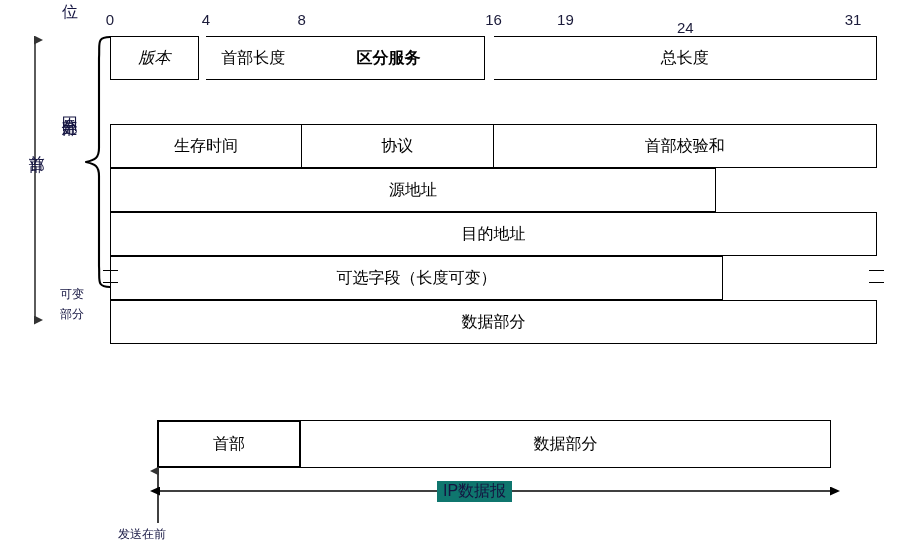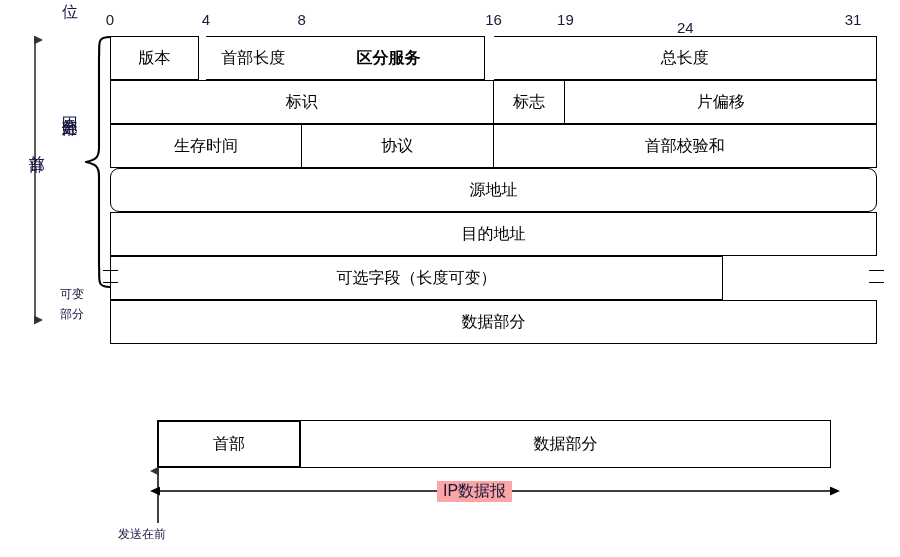--- a/index.html
+++ b/index.html
@@ -73,21 +73,21 @@
   .dgbox{
     position:absolute;box-sizing:border-box;
     border:1.6px solid #000;background:#fff;
     display:flex;align-items:center;justify-content:center;
     font-size:16px;white-space:nowrap;
   }
   .dgbox.thick{border-width:2.4px;}
   .arrowlabel{
     position:absolute;
     font-size:16px;white-space:nowrap;
-    background:#fca5a5;padding:0 6px;
+    background:#0f766e;padding:0 6px;
     color:#141440;
   }
   svg{overflow:visible;}
 </style>
 </head>
 <body>
 
 <div id="stage">
 
   <div class="unit-label">位</div>
@@ -125,57 +125,46 @@
              C 13 128, 17 130, 17 140
              L 17 230
              C 18 244, 14 251, 28 251" fill="none" stroke="#000" stroke-width="2.1" stroke-linecap="round" stroke-linejoin="round"></path>
   </svg>
 
   <div class="plaintext" style="left:60px;top:285px;">可变</div>
   <div class="plaintext" style="left:60px;top:305px;">部分</div>
 
   <div id="hdrtable" style="height: 308px;">
       <div class="hrow" style="top: 0px; height: 44px;">
-        <div class="cell" style="left: 0px; width: 89px;">
+        <div class="cell" style="left: 0px; width: 89px; font-style: italic;">
           <span>版本</span>
         </div>
         <div class="cell nl" style="left: 95.875px; width: 95.875px;">
           <span>首部长度</span>
         </div>
         <div class="cell nl" style="left: 183px; width: 191.75px; font-weight: bold;">
           <span>区分服务</span>
         </div>
         <div class="cell nl" style="left: 383.5px; width: 383.5px;">
           <span>总长度</span>
-        </div>
-      </div>
-      <div class="hrow" style="top: 44px; height: 44px;">
-        <div class="cell" style="left: 0px; width: 383.5px;">
-          <span>标识</span>
-        </div>
-        <div class="cell nl" style="left: 383.5px; width: 71.9062px;">
-          <span>标志</span>
-        </div>
-        <div class="cell nl" style="left: 455.406px; width: 311.594px;">
-          <span>片偏移</span>
         </div>
       </div>
       <div class="hrow" style="top: 88px; height: 44px;">
         <div class="cell" style="left: 0px; width: 191.75px;">
           <span>生存时间</span>
         </div>
         <div class="cell nl" style="left: 191.75px; width: 191.75px;">
           <span>协议</span>
         </div>
         <div class="cell nl" style="left: 383.5px; width: 383.5px; text-align: right;">
           <span>首部校验和</span>
         </div>
       </div>
       <div class="hrow" style="top: 132px; height: 44px;">
-        <div class="cell" style="left: 0px; width: 767px; border-radius: 9px;">
+        <div class="cell" style="left: 0px; width: 606px;">
           <span>源地址</span>
         </div>
       </div>
       <div class="hrow" style="top: 176px; height: 44px;">
         <div class="cell" style="left: 0px; width: 767px;">
           <span>目的地址</span>
         </div>
       </div>
       <div class="hrow" style="top: 220px; height: 44px;">
         <div class="cell" style="left: 0px; width: 613px;">

